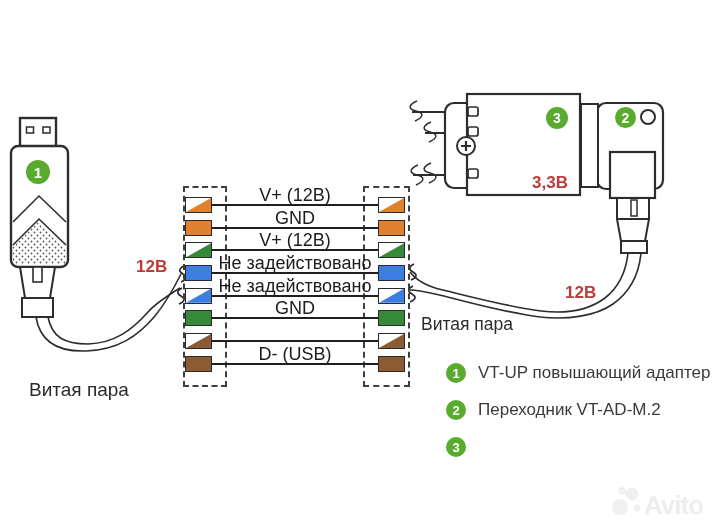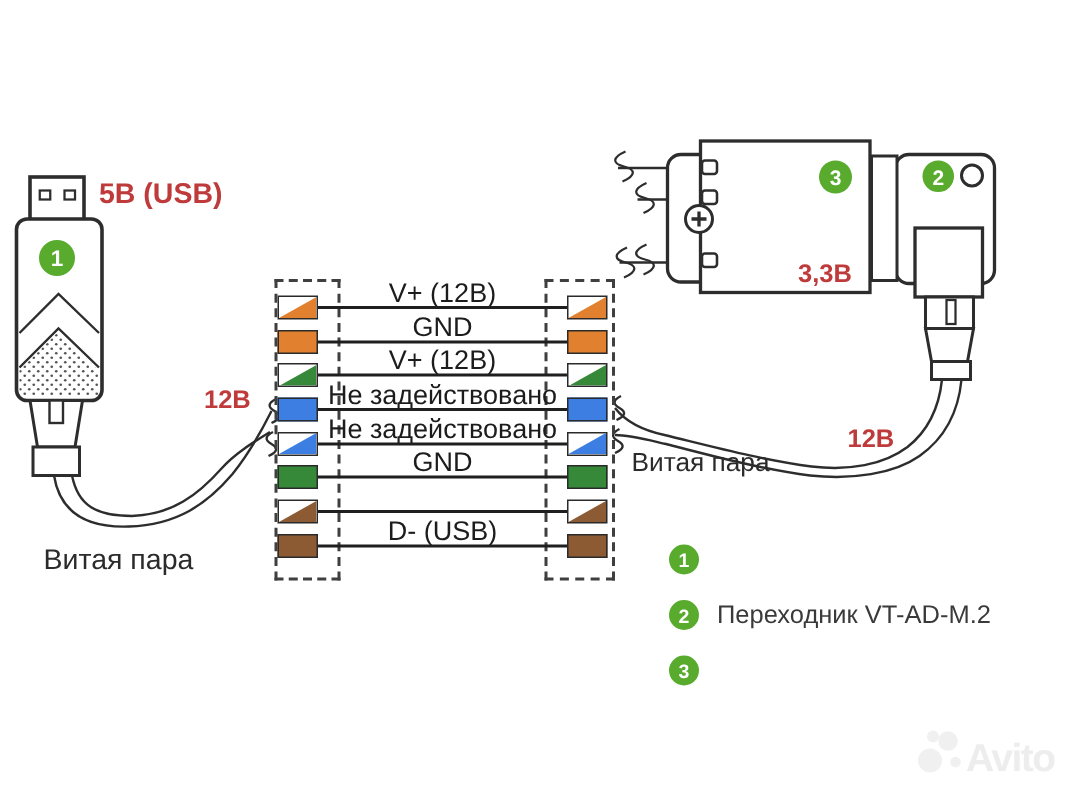--- a/index.html
+++ b/index.html
@@ -1,21 +1,21 @@
 <!DOCTYPE html>
 <html><head>
 <meta charset="utf-8">
 <style>
   html,body{margin:0;padding:0;background:#fff;}
   #stage{position:relative;width:720px;height:530px;background:#ffffff;overflow:hidden;
          font-family:"Liberation Sans",sans-serif;}
   .abs{position:absolute;}
   svg{position:absolute;left:0;top:0;}
   .red{color:#bf3a3a;font-weight:bold;}
-  .blk{color:#2b2b2b;}
+  .blk{color:#2b2b2b;margin-top:16px;}
   .badge{position:absolute;background:#58ab2c;border-radius:50%;color:#fff;font-weight:bold;
          display:flex;align-items:center;justify-content:center;box-sizing:border-box;}
   .dash{position:absolute;border:2px dashed #3f3f3f;box-sizing:border-box;}
   #wire-rows{position:absolute;left:183px;top:186px;width:227px;height:201px;}
   .wire-label{position:absolute;left:29px;width:166px;height:17px;text-align:center;
               font-size:18px;line-height:17px;color:#1c1c1c;}
   .wire-line{position:absolute;left:29px;width:166px;height:2px;background:#1f1f1f;}
   .wire-swatch{position:absolute;width:27px;height:16px;border:1.5px solid #2a2a2a;
                box-sizing:border-box;overflow:hidden;background:#fff;}
   .tri{position:absolute;left:0;top:0;right:0;bottom:0;
@@ -147,33 +147,33 @@
       </div>
       <div class="wire-swatch" style="top: 146.96px; left: 195px;">
         <div class="tri" style="background: rgb(140, 90, 51);"></div>
       </div>
       <div class="wire-label" style="top: 159.62px; text-align: center;">D- (USB)</div>
       <div class="wire-line" style="top: 176.62px;"></div>
       <div class="wire-swatch" style="top: 169.62px; left: 2px; background: rgb(140, 90, 51);"></div>
       <div class="wire-swatch" style="top: 169.62px; left: 195px; background: rgb(140, 90, 51);"></div>
     </div>
 
-  <div class="abs red" style="left:66px;top:119px;font-size:19px;">5В (USB)</div>
   <div class="abs red" style="left:136px;top:257px;font-size:17px;">12В</div>
   <div class="abs blk" style="left:29px;top:363px;font-size:19px;">Витая пара</div>
   <div class="abs blk" style="left:421px;top:298px;font-size:17.5px;">Витая пара</div>
   <div class="abs red" style="left:565px;top:283px;font-size:17px;">12В</div>
   <div class="abs red" style="left:532px;top:173px;font-size:17px;">3,3В</div>
 
   <div class="badge" style="left:26px;top:160px;width:24px;height:24px;font-size:15px;">1</div>
   <div class="badge" style="left:546px;top:107px;width:22px;height:22px;font-size:14px;">3</div>
   <div class="badge" style="left:615px;top:107px;width:21px;height:21px;font-size:14px;">2</div>
 
   <div class="legend-row" style="left:446px;top:363px;">
     <div class="legend-badge">1</div>
+    <div class="legend-label">VT-UP повышающий адаптер</div>
   </div>
   <div class="legend-row" style="left:446px;top:400px;">
     <div class="legend-badge">2</div>
     <div class="legend-label">Переходник VT-AD-M.2</div>
   </div>
   <div class="legend-row" style="left:446px;top:437px;">
     <div class="legend-badge">3</div>
   </div>
 
   <div class="wm-text" style="left:644px;top:490px;">Avito</div>

